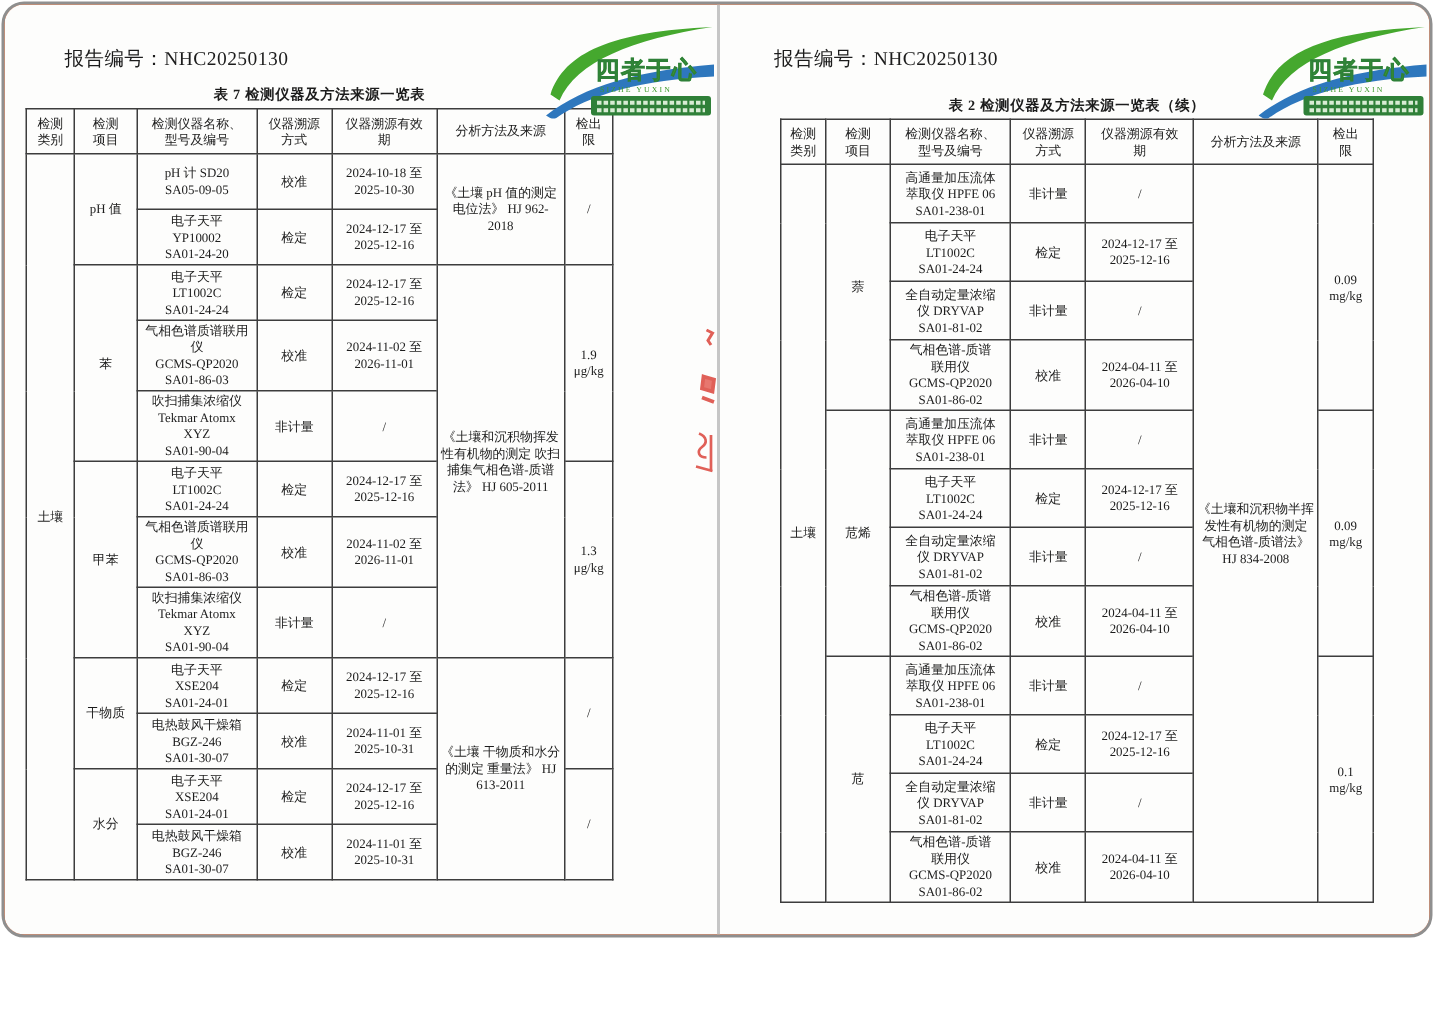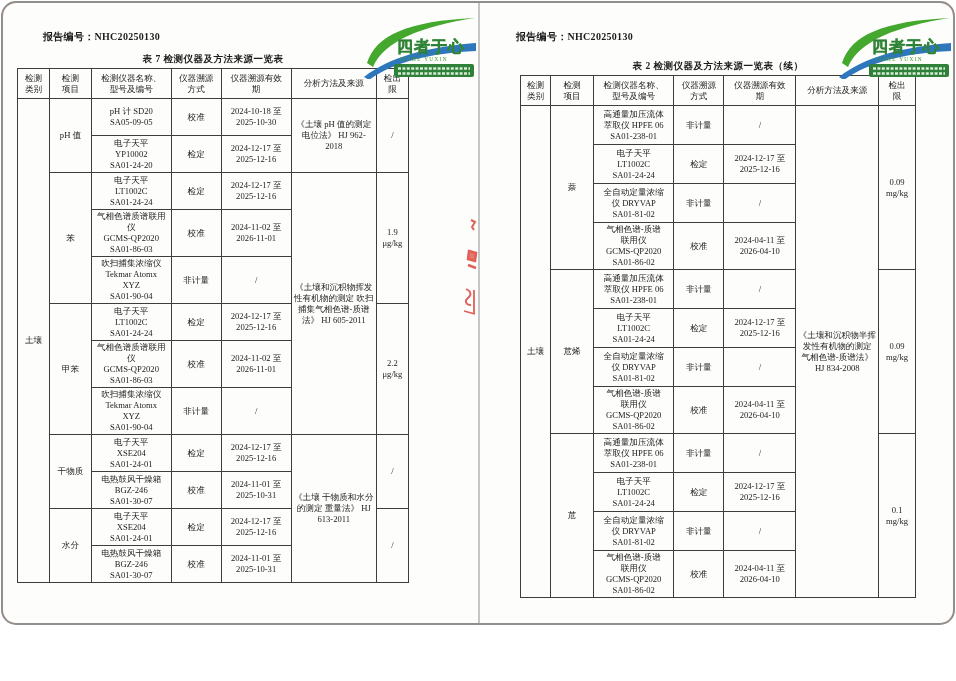--- a/index.html
+++ b/index.html
@@ -1,20 +1,20 @@
 <!DOCTYPE html>
 <html><head>
 <meta charset="utf-8">
 <style>
   html,body{margin:0;padding:0;background:#ffffff;}
   body{width:956px;height:681px;font-family:"Liberation Serif","DejaVu Serif",serif;color:#1c1c1c;}
   .sheet{box-sizing:border-box;width:954px;height:624px;margin:1px;border:2px solid #8f8f8f;border-radius:15px;overflow:hidden;display:flex;background:#c2410c;}
   .page{position:relative;box-sizing:border-box;width:477px;height:100%;background:#fdfdfc;overflow:hidden;}
   .page.right{border-left:2px solid #c6c6c6;}
-  .report-line{font-size:10px;letter-spacing:.3px;font-weight:bold;}
+  .report-line{font-size:13px;letter-spacing:.3px;}
   .page.left .report-line{margin:27px 0 0 40px;}
   .page.right .report-line{margin:27px 0 0 36px;}
   .section-title{margin:15px 0 0 39px;font-size:13.5px;font-weight:bold;letter-spacing:1.5px;}
   .table-title{font-size:9.5px;font-weight:bold;text-align:center;letter-spacing:.5px;}
   .page.left .table-title{width:392px;margin:9px 0 2px 14px;}
   .page.right .table-title{width:396px;margin:16px 0 2px 40px;}
   table.inst{border-collapse:collapse;table-layout:fixed;font-size:8.6px;line-height:1.28;}
   .page.left table.inst{width:392px;margin-left:14px;}
   .page.right table.inst{width:396px;margin-left:40px;}
   table.inst th,table.inst td{border:1px solid #3d3d3d;padding:1px 2px;text-align:center;vertical-align:middle;white-space:pre-line;overflow-wrap:anywhere;font-weight:normal;}
@@ -124,21 +124,21 @@
             <td>/</td>
           </tr>
           <tr>
             <td rowspan="3">甲苯</td>
             <td>电子天平
 LT1002C
 SA01-24-24</td>
             <td>检定</td>
             <td>2024-12-17 至
 2025-12-16</td>
-            <td rowspan="3">2.2
+            <td rowspan="3">1.3
 μg/kg</td>
           </tr>
           <tr>
             <td>气相色谱质谱联用仪
 GCMS-QP2020
 SA01-86-03</td>
             <td>校准</td>
             <td>2024-11-02 至
 2026-11-01</td>
           </tr>

